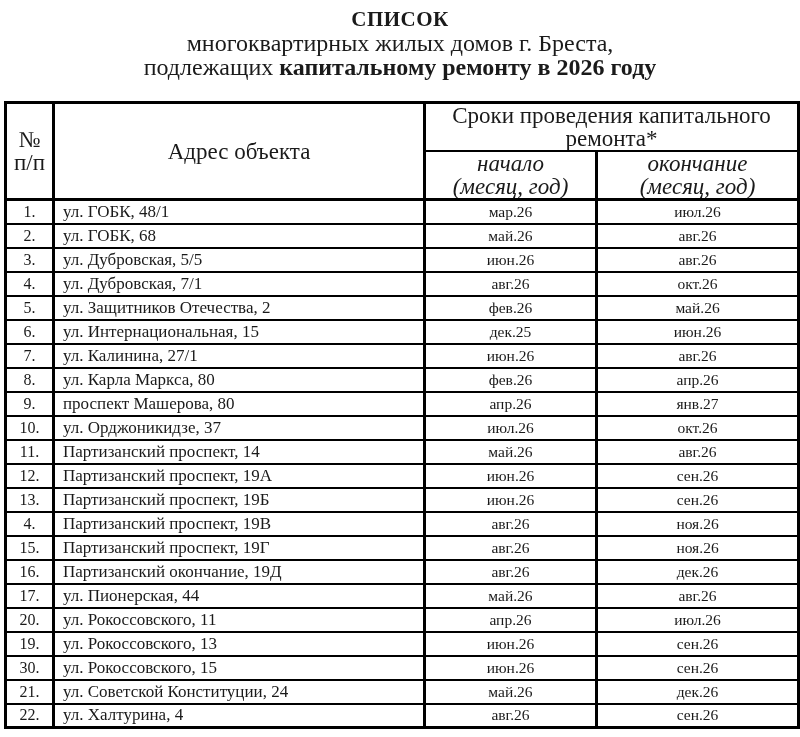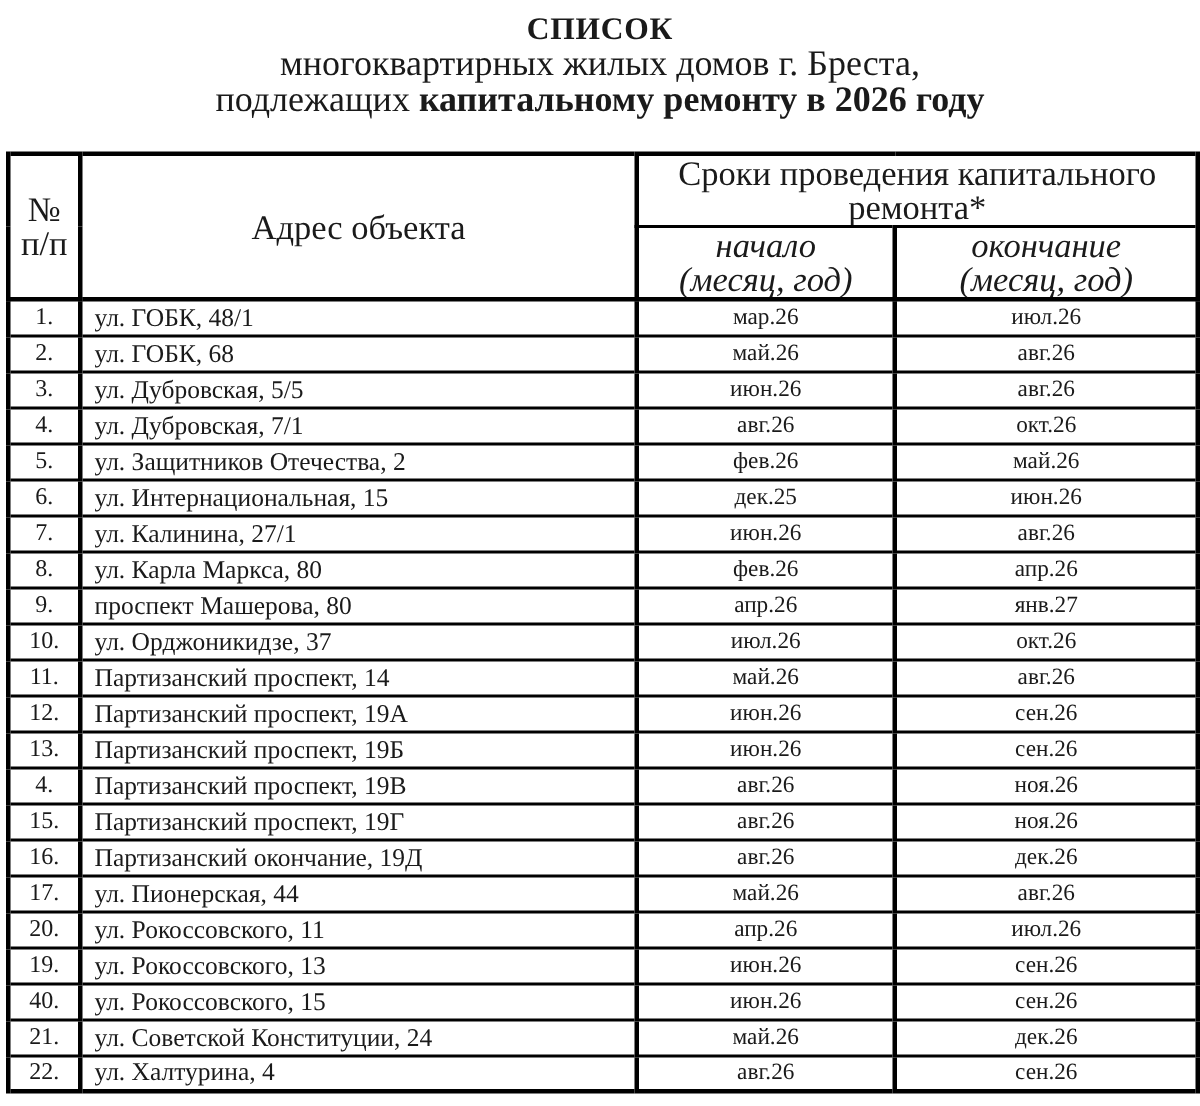--- a/index.html
+++ b/index.html
@@ -215,21 +215,21 @@
       <td class="c-date">апр.26</td>
       <td class="c-date">июл.26</td>
     </tr>
         <tr>
       <td class="c-num">19.</td>
       <td class="c-addr">ул. Рокоссовского, 13</td>
       <td class="c-date">июн.26</td>
       <td class="c-date">сен.26</td>
     </tr>
         <tr>
-      <td class="c-num">40.</td>
+      <td class="c-num">30.</td>
       <td class="c-addr">ул. Рокоссовского, 15</td>
       <td class="c-date">июн.26</td>
       <td class="c-date">сен.26</td>
     </tr>
         <tr>
       <td class="c-num">21.</td>
       <td class="c-addr">ул. Советской Конституции, 24</td>
       <td class="c-date">май.26</td>
       <td class="c-date">дек.26</td>
     </tr>

